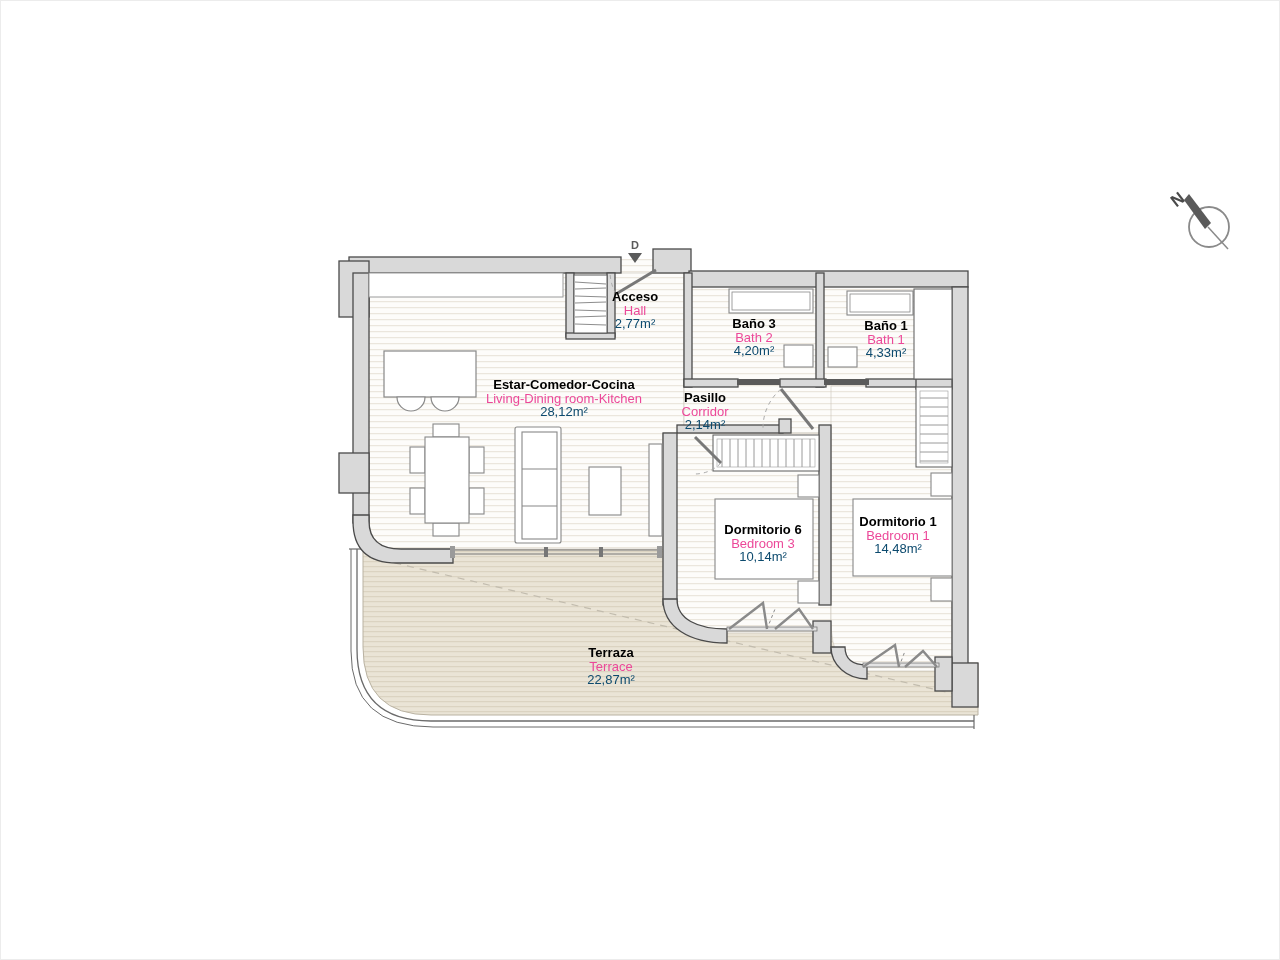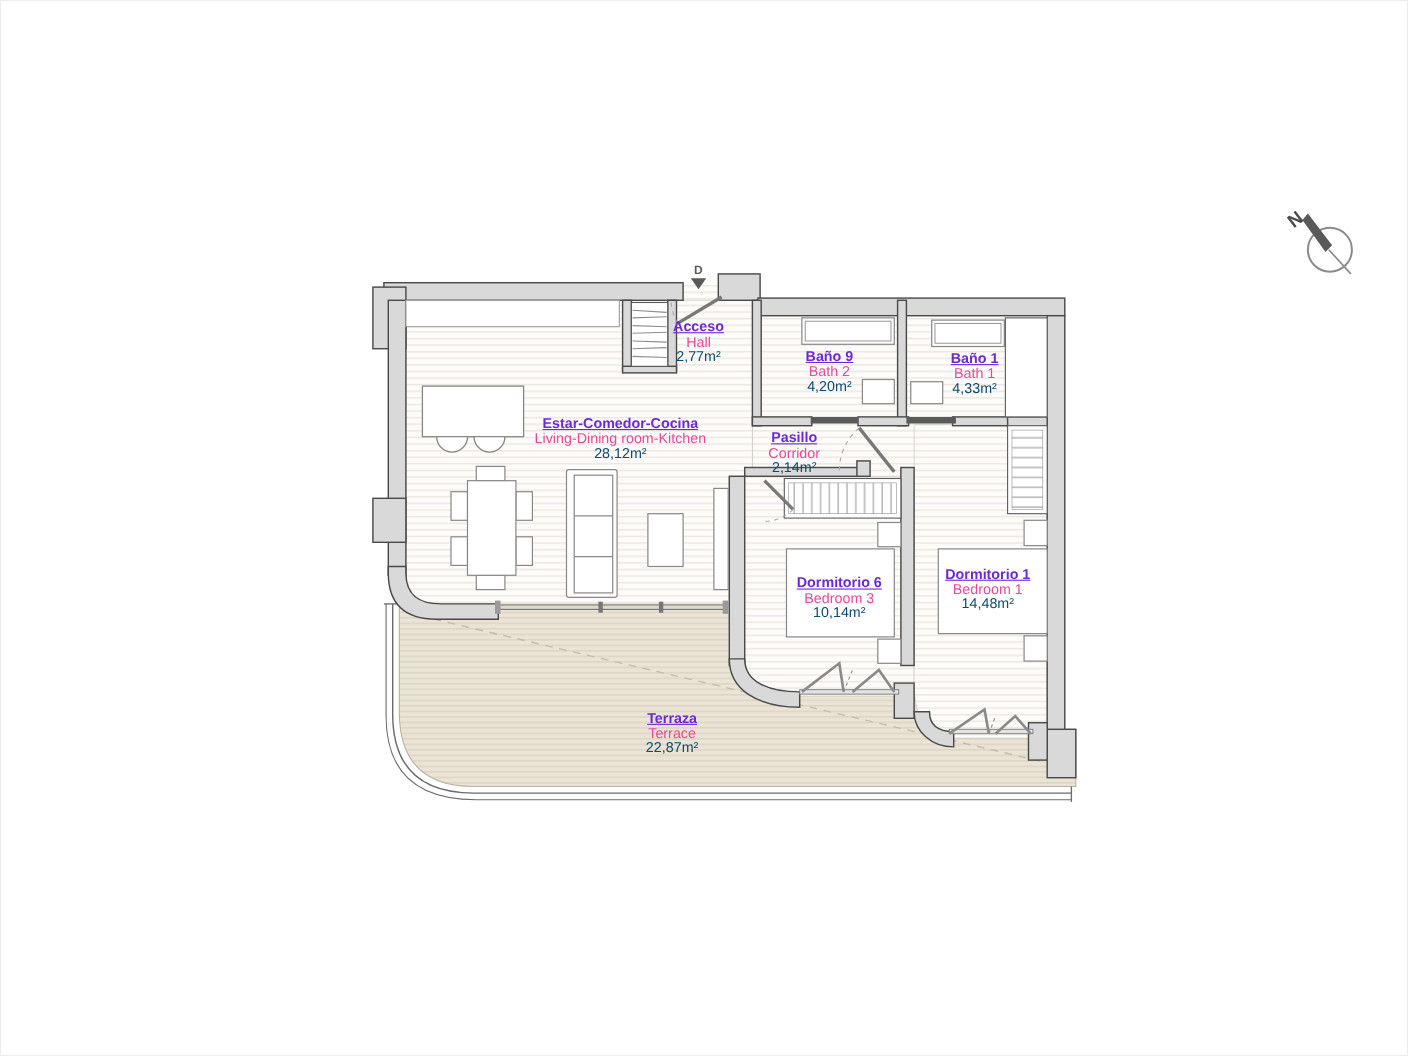--- a/index.html
+++ b/index.html
@@ -6,21 +6,21 @@
   #canvas{
     position:relative;width:1280px;height:960px;background:#ffffff;
     border:1px solid #ececec;box-sizing:border-box;overflow:hidden;
     font-family:"Liberation Sans", sans-serif;
   }
   #plan-svg{position:absolute;left:0;top:0;}
   .room-label{
     position:absolute;text-align:center;transform:translateX(-50%);
     line-height:13.5px;font-size:13px;white-space:nowrap;pointer-events:none;
   }
-  .room-label .es{font-weight:bold;color:#6d28d9;display:block;text-decoration:underline;}
+  .room-label .es{font-weight:bold;color:#000000;display:block;}
   .room-label .en{color:#ec4899;display:block;}
   .room-label .area{color:#0c4a6e;display:block;}
 </style>
 </head>
 <body>
 
 <div id="canvas">
 
 <svg id="plan-svg" width="1280" height="960" viewBox="0 0 1280 960">
   <defs>
@@ -221,30 +221,30 @@
   <span class="es">Acceso</span>
   <span class="en">Hall</span>
   <span class="area">2,77m²</span>
 </div>
 <div class="room-label" style="left:563px;top:377px;">
   <span class="es">Estar-Comedor-Cocina</span>
   <span class="en">Living-Dining room-Kitchen</span>
   <span class="area">28,12m²</span>
 </div>
 <div class="room-label" style="left:753px;top:316px;">
-  <span class="es">Baño 9</span>
+  <span class="es">Baño 3</span>
   <span class="en">Bath 2</span>
   <span class="area">4,20m²</span>
 </div>
 <div class="room-label" style="left:885px;top:318px;">
   <span class="es">Baño 1</span>
   <span class="en">Bath 1</span>
   <span class="area">4,33m²</span>
 </div>
-<div class="room-label" style="left:721px;top:390px;">
+<div class="room-label" style="left:704px;top:390px;">
   <span class="es">Pasillo</span>
   <span class="en">Corridor</span>
   <span class="area">2,14m²</span>
 </div>
 <div class="room-label" style="left:762px;top:522px;">
   <span class="es">Dormitorio 6</span>
   <span class="en">Bedroom 3</span>
   <span class="area">10,14m²</span>
 </div>
 <div class="room-label" style="left:897px;top:514px;">

